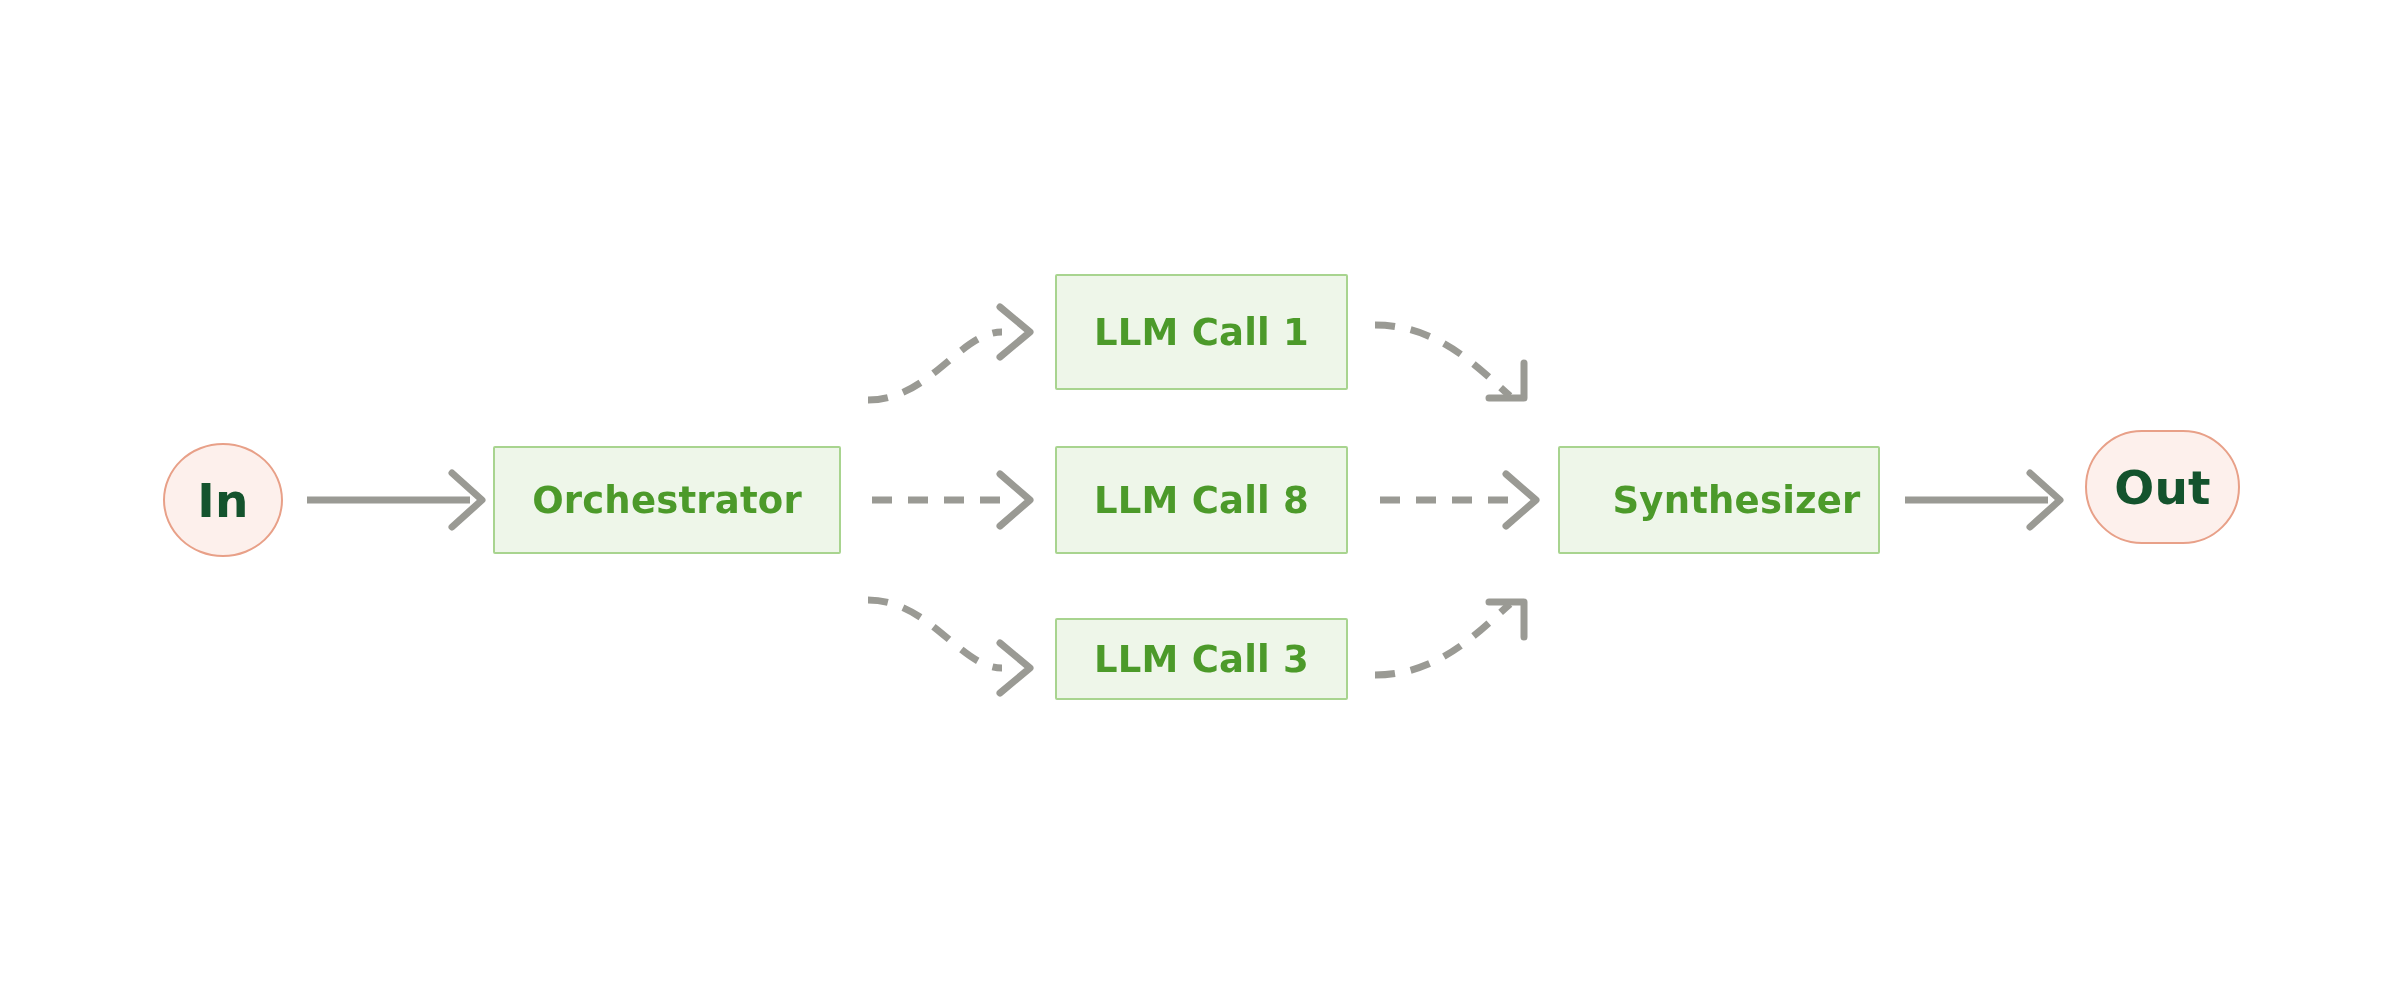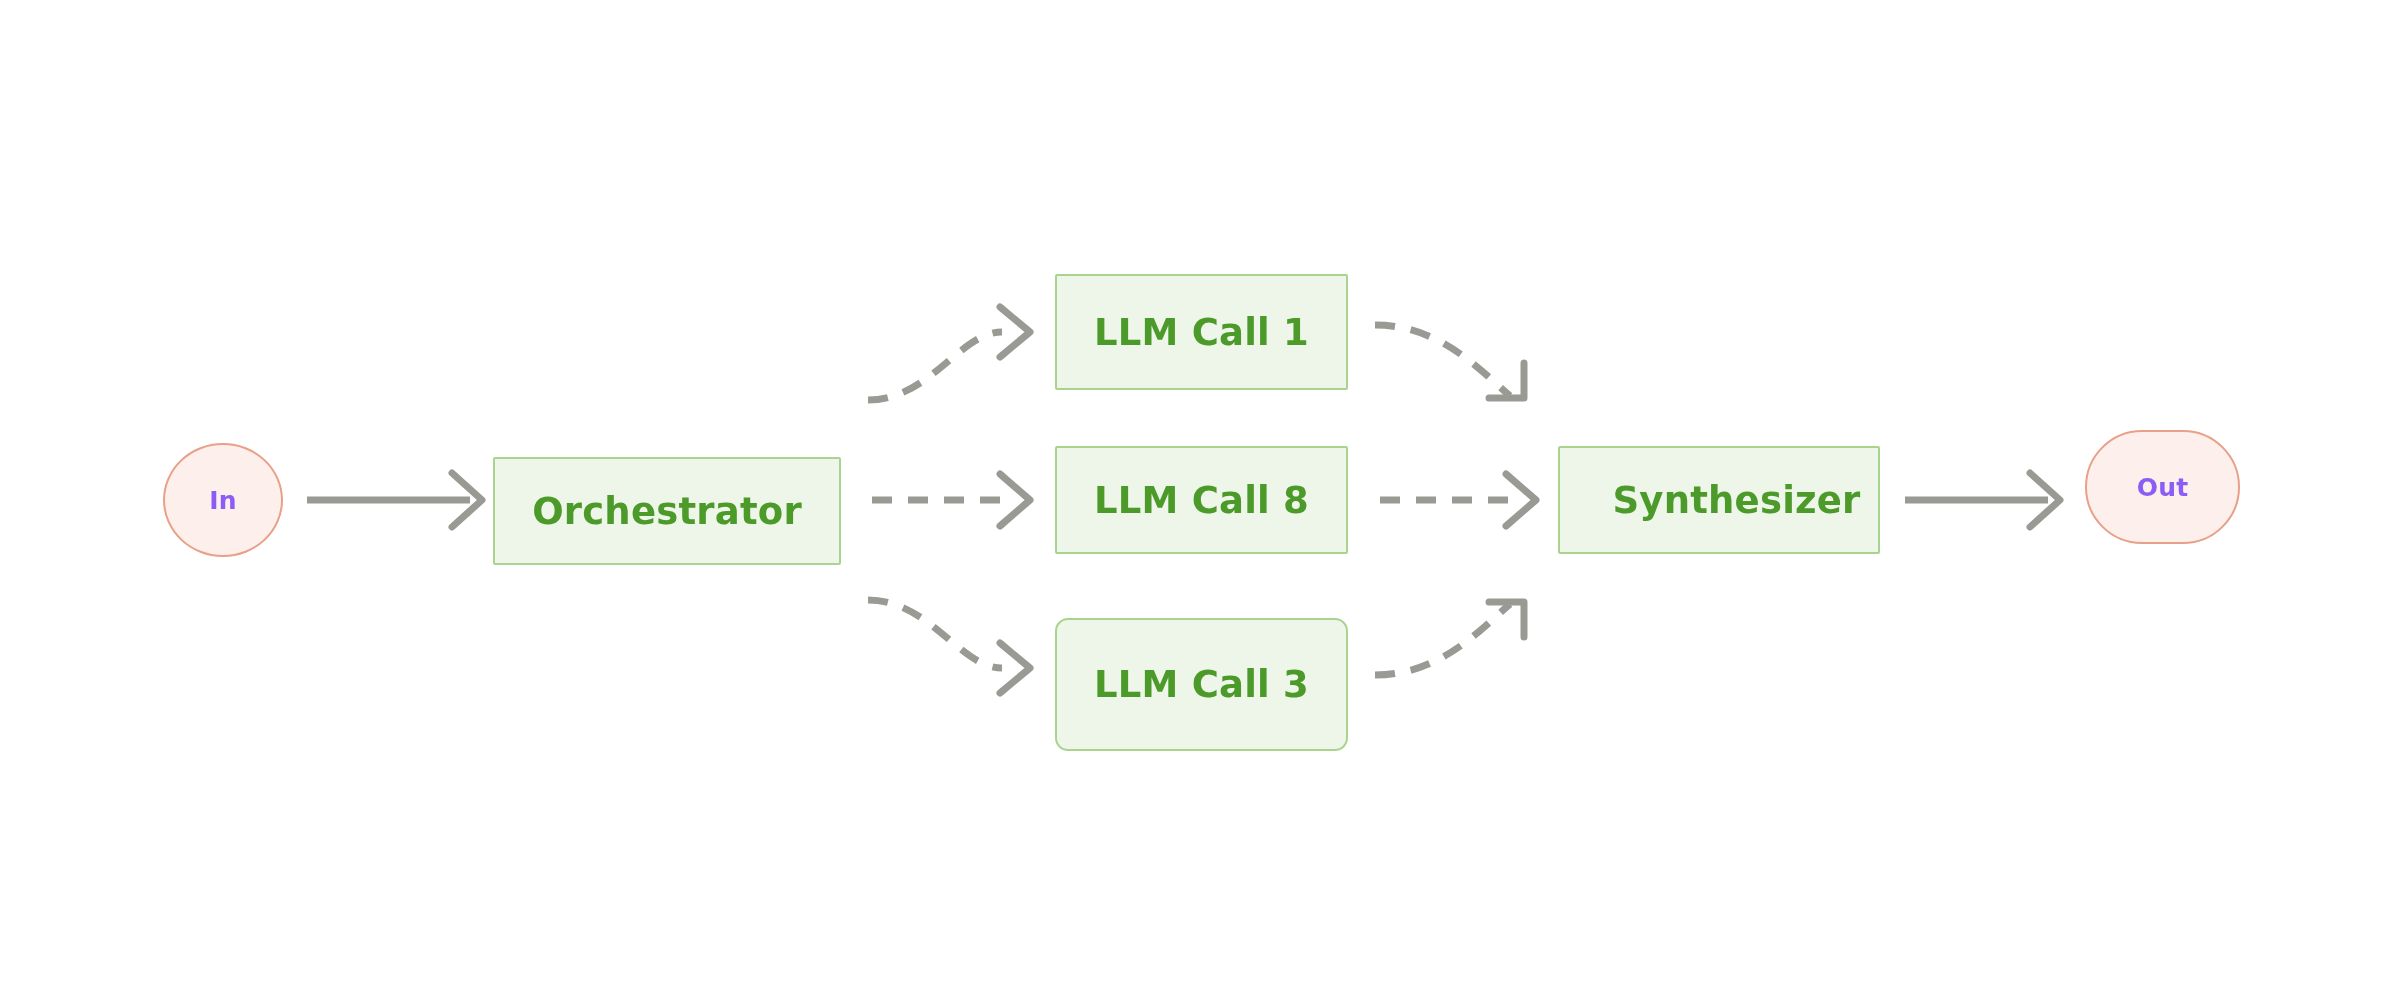--- a/index.html
+++ b/index.html
@@ -39,22 +39,22 @@
     font-weight: bold;
     letter-spacing: 0.2px;
     white-space: nowrap;
   }
   
   .node.terminal {
     background: #fdf0ec;
     border: 2px solid #e8a088;
   }
   .node.terminal .node-label {
-    color: #8b5cf6;
-    font-size: 25px;
+    color: #14532d;
+    font-size: 47px;
   }
   .node.circle {
     border-radius: 50%;
   }
   .node.pill {
     border-radius: 999px;
   }
   
   .node.process {
     background: #eef6e9;
@@ -111,33 +111,33 @@
     <g>
       <line x1="1905" y1="500" x2="2048" y2="500" stroke="#9a9a94" stroke-width="7" stroke-linecap="butt"></line>
       <polyline points="2030,473 2060,500 2030,527" fill="none" stroke="#9a9a94" stroke-width="7" stroke-linecap="round" stroke-linejoin="round"></polyline>
     </g>
   </svg>
 
   <div class="node terminal circle" style="left:163px; top:443px; width:120px; height:114px;">
     <span class="node-label">In</span>
   </div>
 
-  <div class="node process" style="left:493px; top:446px; width:348px; height:108px;margin-top:11px;">
+  <div class="node process" style="left:493px; top:446px; width:348px; height:108px;">
     <span class="node-label">Orchestrator</span>
   </div>
 
   <div class="node process" style="left:1055px; top:274px; width:293px; height:116px;">
     <span class="node-label">LLM Call 1</span>
   </div>
 
   <div class="node process" style="left:1055px; top:446px; width:293px; height:108px;">
     <span class="node-label">LLM Call 8</span>
   </div>
 
-  <div class="node process" style="left:1055px; top:618px; width:293px; height:133px;border-radius:13px;">
+  <div class="node process" style="left:1055px; top:618px; width:293px; height:82px;">
     <span class="node-label">LLM Call 3</span>
   </div>
 
   <div class="node process" style="left:1558px; top:446px; width:322px; height:108px;padding-left:35px;">
     <span class="node-label">Synthesizer</span>
   </div>
 
   <div class="node terminal pill" style="left:2085px; top:430px; width:155px; height:114px;">
     <span class="node-label">Out</span>
   </div>

